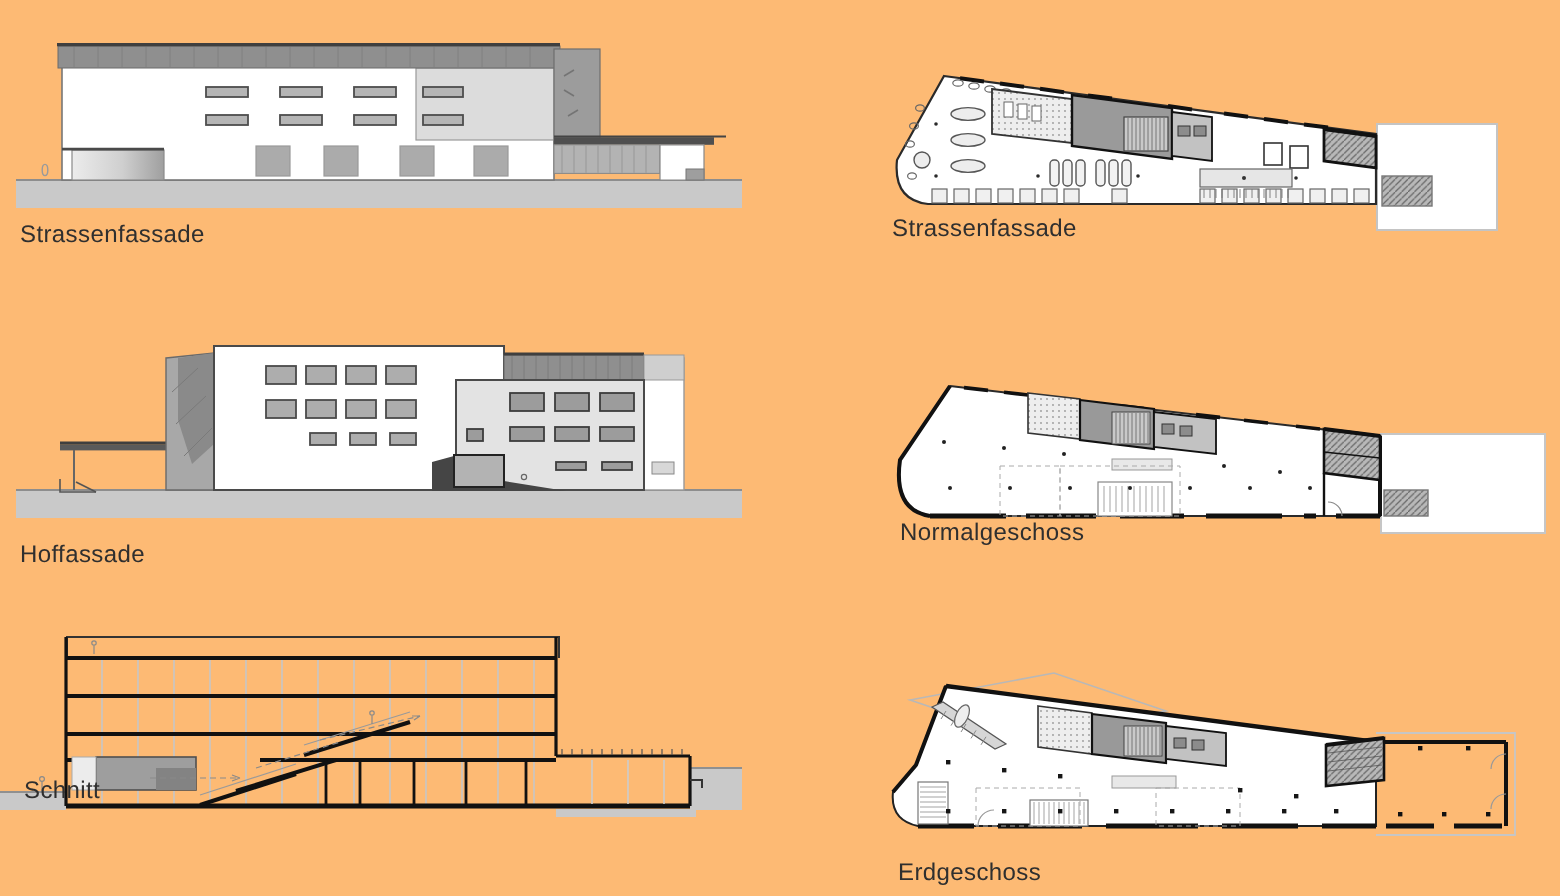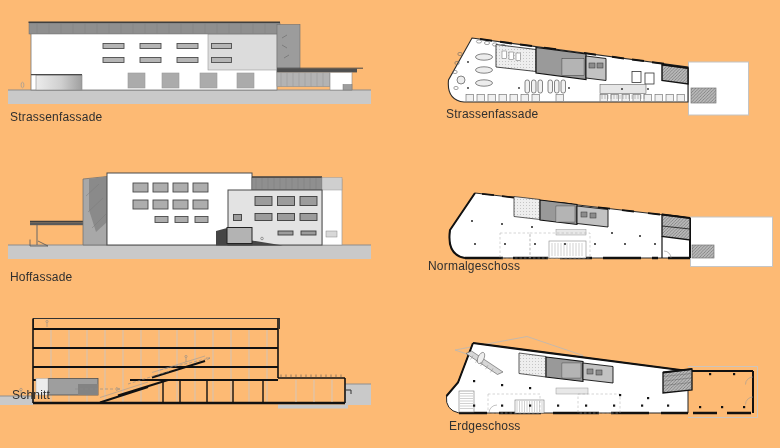--- a/index.html
+++ b/index.html
@@ -311,21 +311,21 @@
         <circle cx="475" cy="244" r="1"></circle>
           <circle cx="505" cy="244" r="1"></circle>
           <circle cx="535" cy="244" r="1"></circle>
           <circle cx="565" cy="244" r="1"></circle>
           <circle cx="595" cy="244" r="1"></circle>
           <circle cx="625" cy="244" r="1"></circle>
           <circle cx="655" cy="244" r="1"></circle>
       </g>
     </g>
   </svg>
-  <div class="cap" style="left:428px;top:260px">Normalgeschoss</div>
+  <div class="cap" style="left:450px;top:260px">Normalgeschoss</div>
 
   <svg class="panel-svg" style="left:390px;top:330px" width="390" height="95" viewBox="390 330 390 95">
     <defs>
       <pattern id="e6h" width="3.2" height="3.2" patternUnits="userSpaceOnUse">
         <rect width="3.2" height="3.2" fill="#b8b8b8"></rect>
           <path d="M0 3.2L3.2 0" stroke="#666666" stroke-width="0.6"></path>
       </pattern>
       <pattern id="e6d" width="3" height="3" patternUnits="userSpaceOnUse">
         <rect width="3" height="3" fill="#eeeeee"></rect>
           <circle cx="1.5" cy="1.5" r="0.45" fill="#9a9a9a"></circle>
@@ -382,15 +382,15 @@
           <rect x="501" y="404.5" width="2.2" height="2.2"></rect>
           <rect x="529" y="404.5" width="2.2" height="2.2"></rect>
           <rect x="557" y="404.5" width="2.2" height="2.2"></rect>
           <rect x="585" y="404.5" width="2.2" height="2.2"></rect>
           <rect x="613" y="404.5" width="2.2" height="2.2"></rect>
           <rect x="641" y="404.5" width="2.2" height="2.2"></rect>
           <rect x="667" y="404.5" width="2.2" height="2.2"></rect>
       </g>
     </g>
   </svg>
-  <div class="cap" style="left:449px;top:420px">Erdgeschoss</div>
+  <div class="cap" style="left:449px;top:430px">Erdgeschoss</div>
 
 </div>
 
 </body></html>

